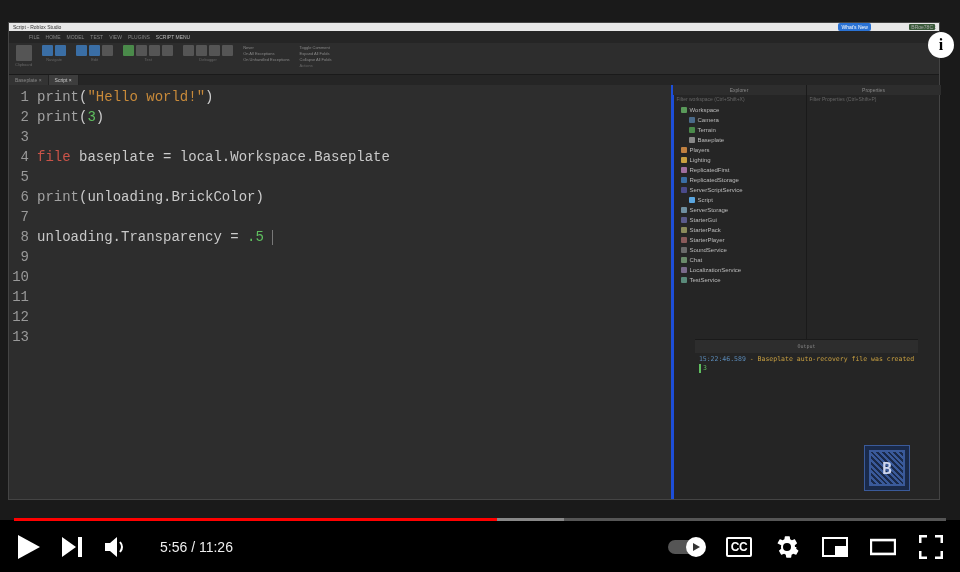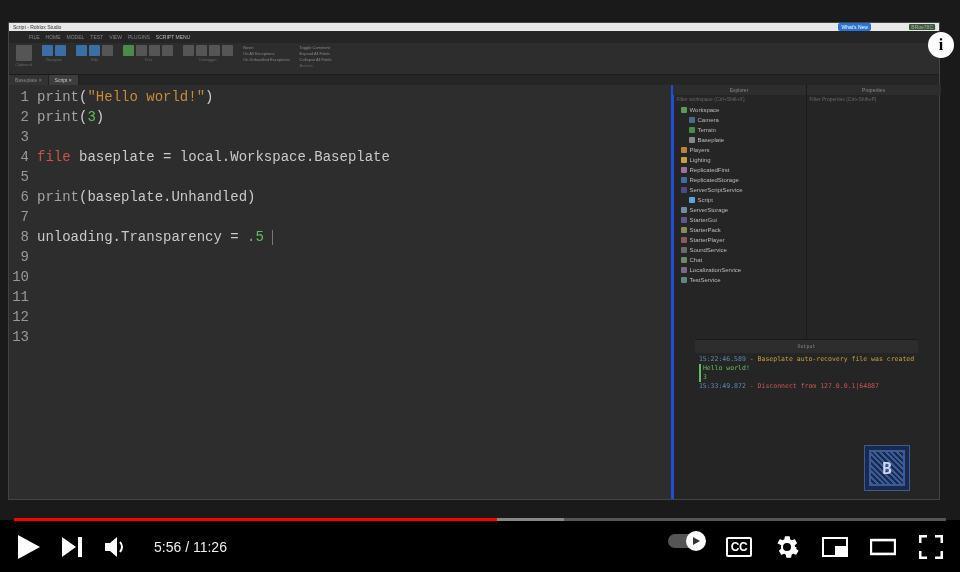--- a/index.html
+++ b/index.html
@@ -315,31 +315,32 @@
     padding: 0 16px;
   }
   .ctrl-left {
     display: flex;
     align-items: center;
     gap: 18px;
   }
   .ctrl-right {
     margin-left: auto;
     display: flex;
+    align-items: center;
     gap: 22px;
   }
   .yt-icon {
     width: 26px; height: 26px;
     display: flex; align-items: center; justify-content: center;
     cursor: pointer;
   }
   .time-display {
     font-size: 14px;
     color: #eee;
-    margin-left: 6px;
+    margin-left: 12px;
   }
   .autoplay-toggle{
     width:36px;height:14px;border-radius:8px;background:#555;position:relative;
   }
   .autoplay-toggle .knob{
     position:absolute; right:-2px; top:-3px;
     width:20px;height:20px;border-radius:50%;background:#fff;
     display:flex;align-items:center;justify-content:center;
   }
   .autoplay-toggle .knob svg{width:10px;height:10px;fill:#333;}
@@ -458,21 +459,21 @@
 10
 11
 12
 13
         </div>
         <div class="code"><span class="fn">print</span>(<span class="str">"Hello world!"</span>)
 <span class="fn">print</span>(<span class="num">3</span>)
 
 <span class="kw">file</span> <span class="id">baseplate</span><span> = </span><span class="id">local.Workspace.Baseplate</span>
 
-<span class="fn">print</span>(<span class="id">baseplate.Unhandled</span>)
+<span class="fn">print</span>(<span class="id">unloading.BrickColor</span>)
 
 <span class="id">unloading.Transparency</span><span> = </span><span class="num">.5</span> <span class="cursor"></span>
 </div>
       </div>
 
       <div class="right-panels">
         <div class="panel-row">
           <div class="explorer">
             <div class="panel-title">Explorer</div>
             <div class="explorer-filter">Filter workspace (Ctrl+Shift+X)</div>
@@ -553,23 +554,21 @@
           </div>
           <div class="properties">
             <div class="panel-title">Properties</div>
             <div class="prop-filter">Filter Properties (Ctrl+Shift+P)</div>
           </div>
         </div>
 
         <div class="output-panel">
           <div class="panel-title">Output</div>
           <div class="out-line"><span class="out-time">15:22:46.589</span><span class="out-warn"> - Baseplate auto-recovery file was created</span></div>
-          <div class="out-line out-info">Hello world!</div>
           <div class="out-line out-info">3</div>
-          <div class="out-line"><span class="out-time">15:33:49.872</span><span class="out-err"> - Disconnect from 127.0.0.1|64887</span></div>
 
           <div class="channel-logo">
             <div class="inner">B</div>
           </div>
         </div>
       </div>
     </div>
   </div>
 
   <div class="info-badge">i</div>

